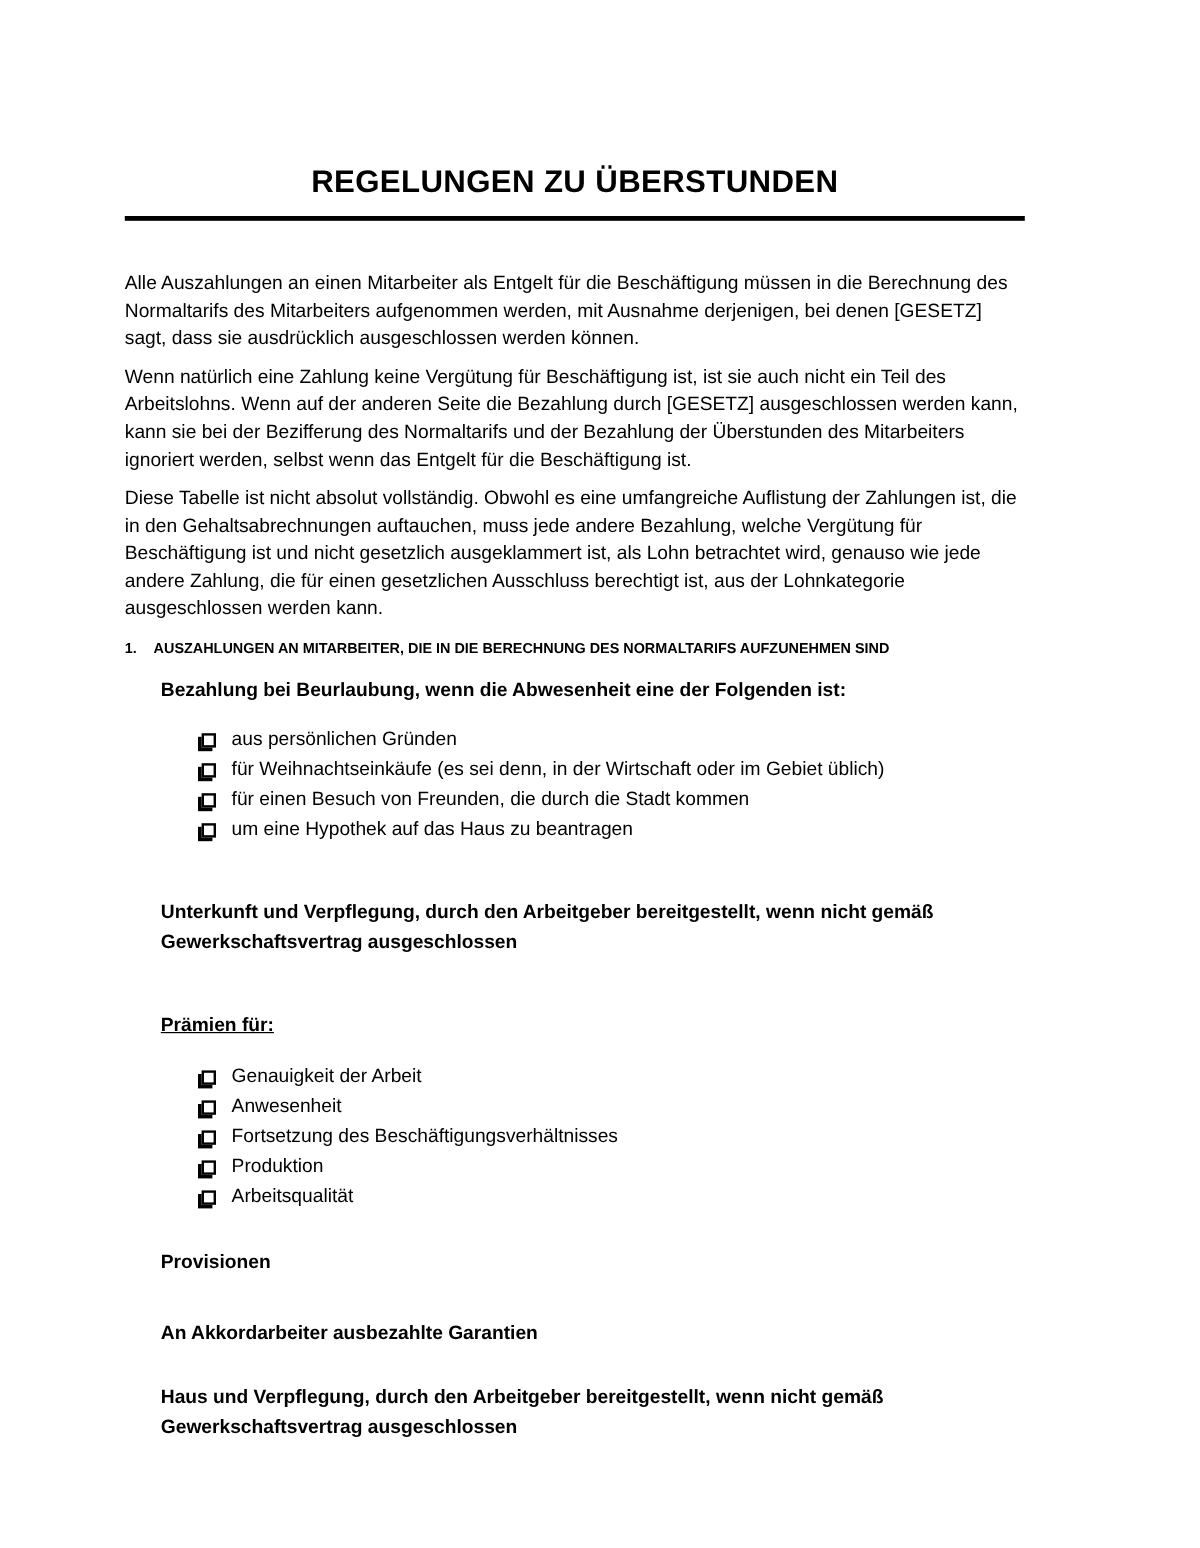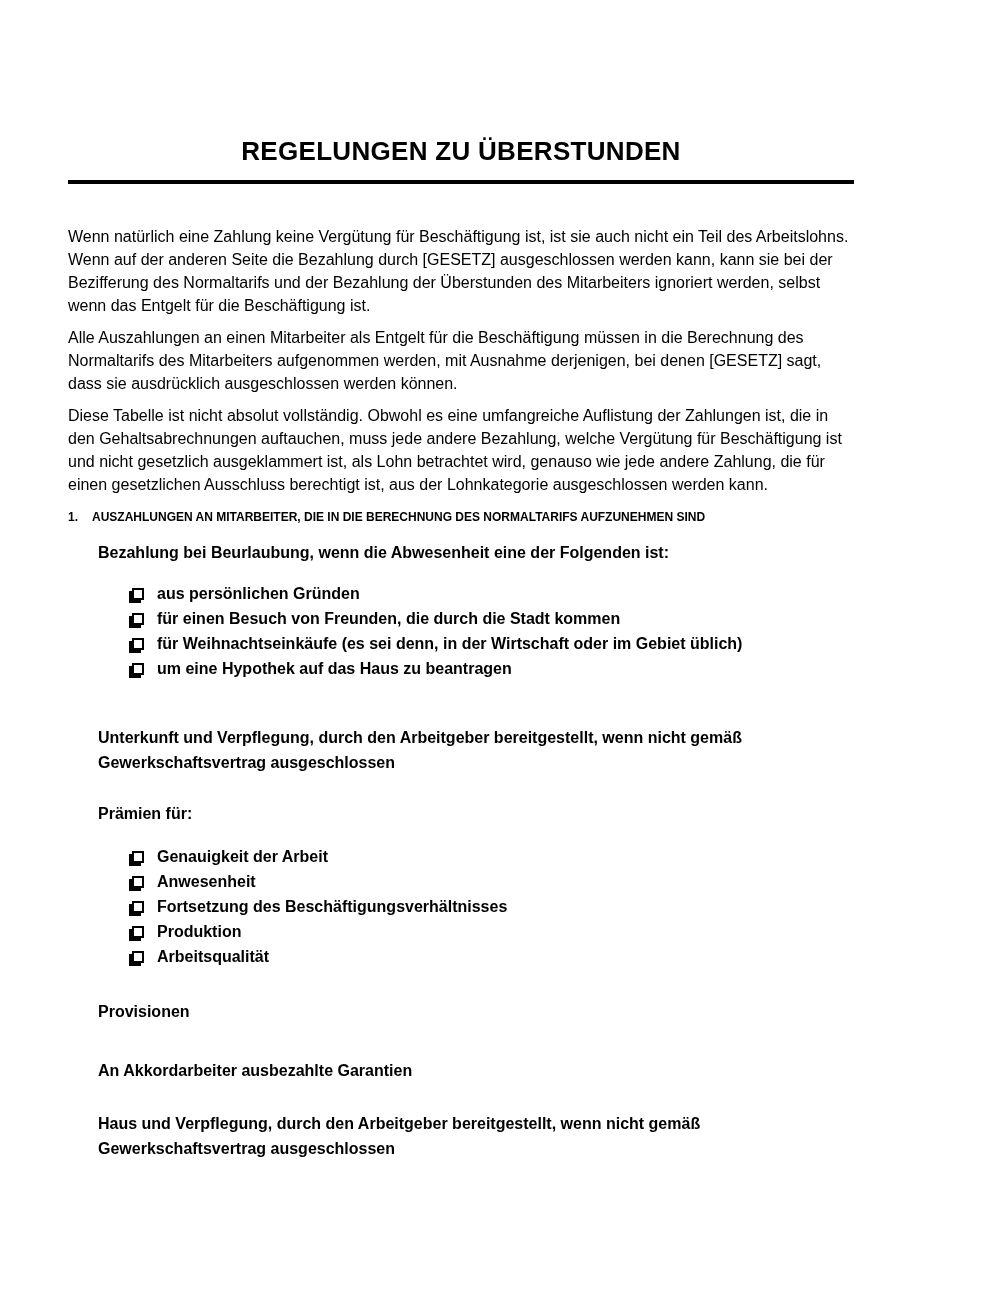--- a/index.html
+++ b/index.html
@@ -8,21 +8,21 @@
     width: 1000px;
     height: 1290px;
     background: #ffffff;
     color: #000000;
     font-family: "Liberation Sans", sans-serif;
     overflow: hidden;
   }
   .page {
     width: 972px;
     height: 1290px;
-    padding: 136px 118px 0 68px;
+    padding: 136px 118px 0 104px;
   }
   .doc-title {
     margin: 0;
     font-size: 26px;
     line-height: 30px;
     font-weight: bold;
     text-align: center;
     letter-spacing: 0.3px;
     white-space: nowrap;
   }
@@ -46,36 +46,35 @@
   }
   .section-number { padding-right: 14px; }
   .sub {
     margin: 28px 0 0 30px;
     font-size: 16px;
     line-height: 25px;
     font-weight: bold;
   }
   .sub--leave        { margin-top: 10px; }
   .sub--lodging      { margin-top: 44px; }
-  .sub--bonuses      { margin-top: 26px; }
+  .sub--bonuses      { margin-top: 44px; text-decoration: underline; }
   .sub--commissions  { margin-top: 30px; }
   .sub--guarantees   { margin-top: 34px; }
   .sub--housing      { }
   .checklist {
     list-style: none;
     margin: 16px 0 0 0;
     padding: 0 0 0 60px;
   }
   .checklist--bonuses { margin-top: 18px; }
   .checklist li {
     display: flex;
     align-items: center;
     font-size: 16px;
     line-height: 25px;
-    font-weight: bold;
   }
   .cb {
     flex: 0 0 auto;
     width: 12px;
     height: 12px;
     margin-left: 4px;
     margin-right: 13px;
     background: #ffffff;
     border: 2px solid #000000;
     box-shadow: -3px 3px 0 0 #000000;
@@ -83,41 +82,41 @@
 </style>
 </head>
 <body>
 
 <div class="page">
 
   <h1 class="doc-title">REGELUNGEN ZU ÜBERSTUNDEN</h1>
   <div class="title-rule"></div>
 
   <div class="intro">
+    <p class="para">Alle Auszahlungen an einen Mitarbeiter als Entgelt für die Beschäftigung müssen in die Berechnung des Normaltarifs des Mitarbeiters aufgenommen werden, mit Ausnahme derjenigen, bei denen [GESETZ] sagt, dass sie ausdrücklich ausgeschlossen werden können.</p>
     <p class="para">Wenn natürlich eine Zahlung keine Vergütung für Beschäftigung ist, ist sie auch nicht ein Teil des Arbeitslohns. Wenn auf der anderen Seite die Bezahlung durch [GESETZ] ausgeschlossen werden kann, kann sie bei der Bezifferung des Normaltarifs und der Bezahlung der Überstunden des Mitarbeiters ignoriert werden, selbst wenn das Entgelt für die Beschäftigung ist.</p>
-    <p class="para">Alle Auszahlungen an einen Mitarbeiter als Entgelt für die Beschäftigung müssen in die Berechnung des Normaltarifs des Mitarbeiters aufgenommen werden, mit Ausnahme derjenigen, bei denen [GESETZ] sagt, dass sie ausdrücklich ausgeschlossen werden können.</p>
     <p class="para">Diese Tabelle ist nicht absolut vollständig. Obwohl es eine umfangreiche Auflistung der Zahlungen ist, die in den Gehaltsabrechnungen auftauchen, muss jede andere Bezahlung, welche Vergütung für Beschäftigung ist und nicht gesetzlich ausgeklammert ist, als Lohn betrachtet wird, genauso wie jede andere Zahlung, die für einen gesetzlichen Ausschluss berechtigt ist, aus der Lohnkategorie ausgeschlossen werden kann.</p>
   </div>
 
   <p class="section-heading"><span class="section-number">1.</span><span>AUSZAHLUNGEN AN MITARBEITER, DIE IN DIE BERECHNUNG DES NORMALTARIFS AUFZUNEHMEN SIND</span></p>
 
   <p class="sub sub--leave">Bezahlung bei Beurlaubung, wenn die Abwesenheit eine der Folgenden ist:</p>
 
   <ul class="checklist checklist--leave">
     <li>
       <span class="cb"></span>
       <span>aus persönlichen Gründen</span>
     </li>
     <li>
       <span class="cb"></span>
-      <span>für einen Besuch von Freunden, die durch die Stadt kommen</span>
+      <span>für Weihnachtseinkäufe (es sei denn, in der Wirtschaft oder im Gebiet üblich)</span>
     </li>
     <li>
       <span class="cb"></span>
-      <span>für Weihnachtseinkäufe (es sei denn, in der Wirtschaft oder im Gebiet üblich)</span>
+      <span>für einen Besuch von Freunden, die durch die Stadt kommen</span>
     </li>
     <li>
       <span class="cb"></span>
       <span>um eine Hypothek auf das Haus zu beantragen</span>
     </li>
   </ul>
 
   <p class="sub sub--lodging">Unterkunft und Verpflegung, durch den Arbeitgeber bereitgestellt, wenn nicht gemäß Gewerkschaftsvertrag ausgeschlossen</p>
 
   <p class="sub sub--bonuses">Prämien für:</p>

